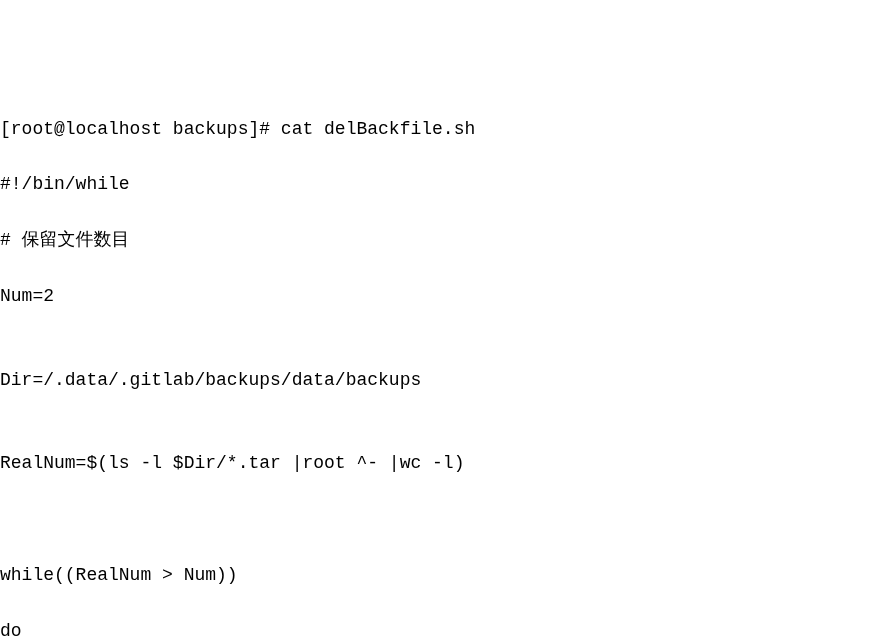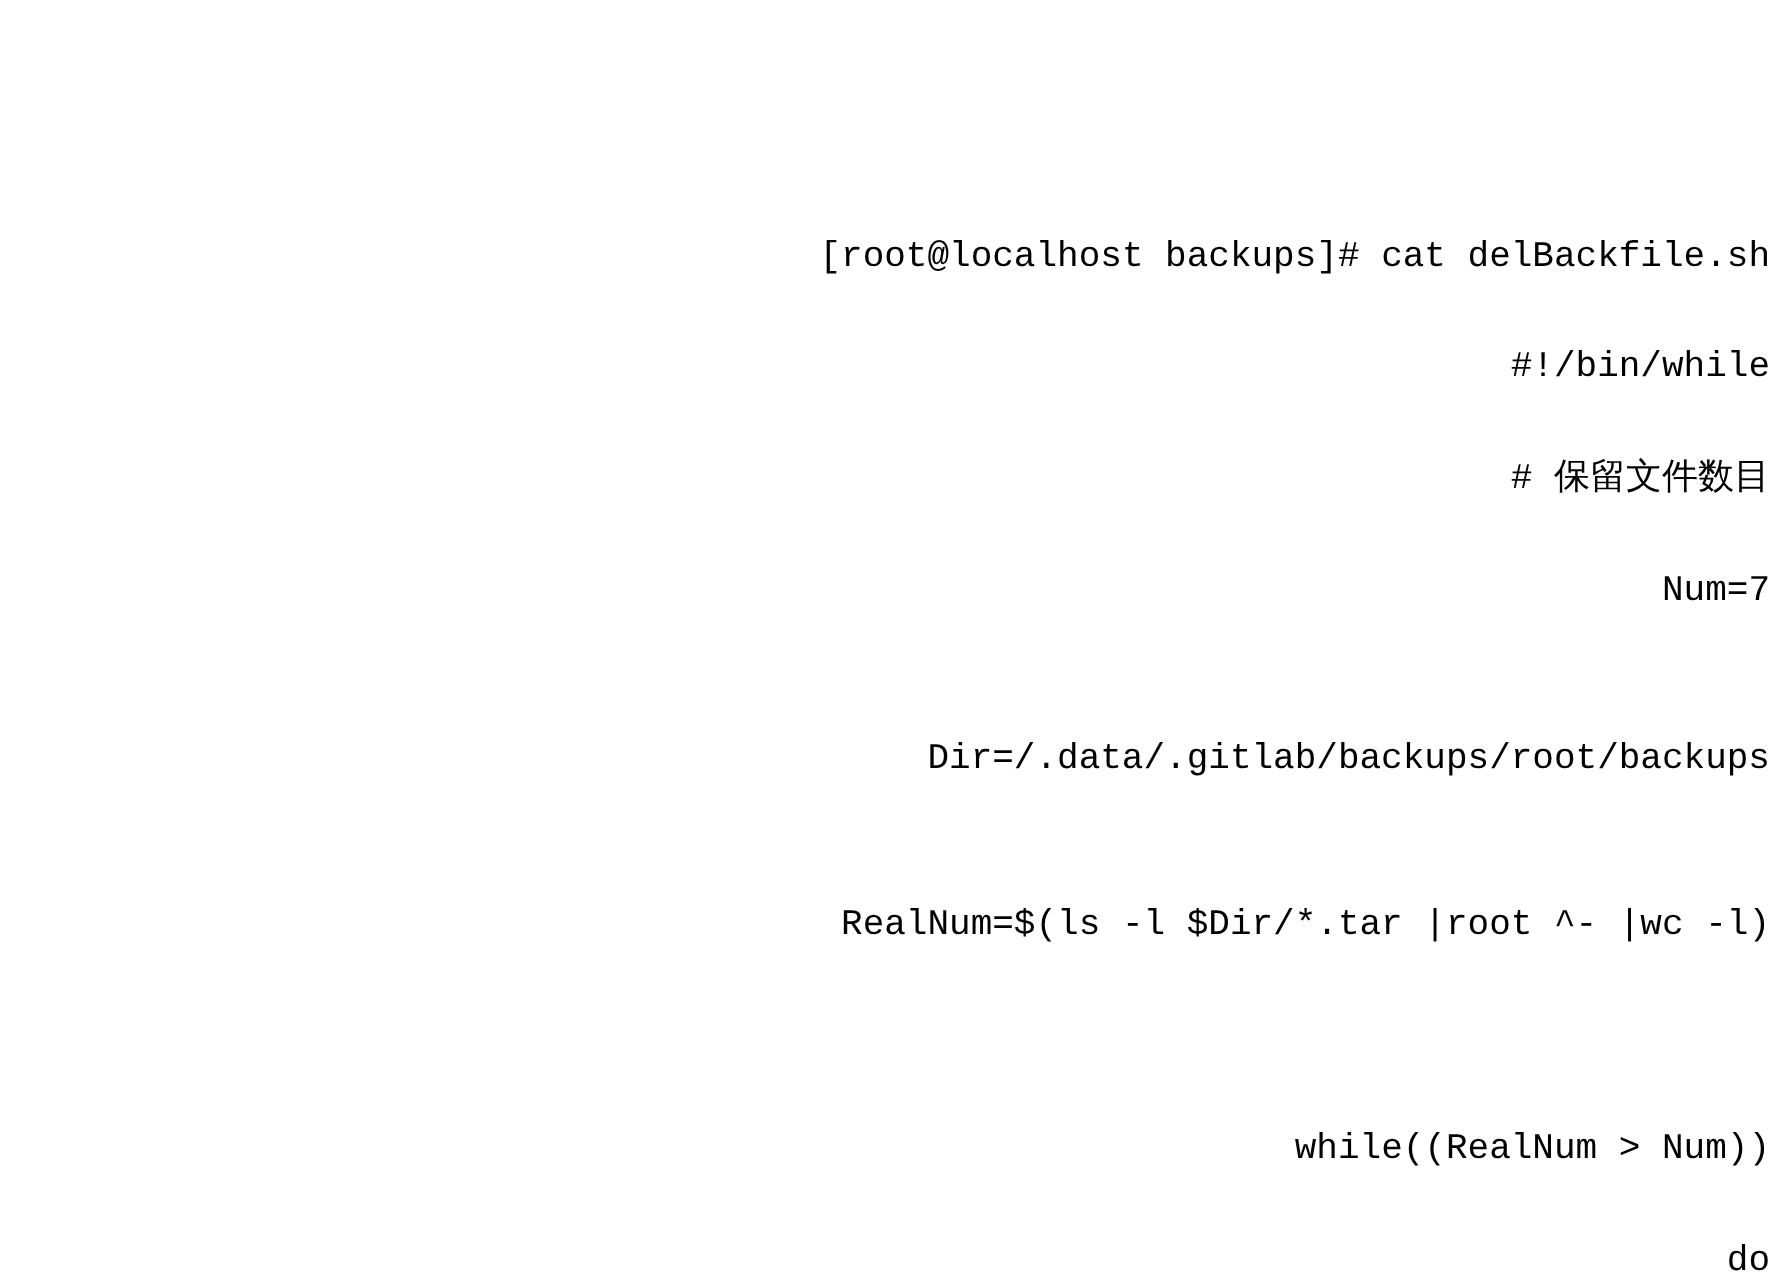--- a/index.html
+++ b/index.html
@@ -1,19 +1,18 @@
 <!DOCTYPE html>
 <html><head>
   <meta charset="utf-8">
   <style>
     * {
       margin: 0;
       padding: 0;
       box-sizing: border-box;
-      text-align: right;
     }
     body {
       background: #ffffff;
       font-family: "Courier New", "SimSun", monospace;
       font-size: 18px;
       line-height: 1.55;
       color: #000000;
       padding: 4px 0;
       width: 885px;
       height: 638px;
@@ -25,23 +24,23 @@
     }
   </style>
 </head>
 <body>
 
 
 
 <span class="line">[root@localhost backups]# cat delBackfile.sh</span>
 <span class="line">#!/bin/while</span>
 <span class="line"># 保留文件数目</span>
-<span class="line">Num=7</span>
+<span class="line">Num=2</span>
 <span class="line"></span>
-<span class="line">Dir=/.data/.gitlab/backups/root/backups</span>
+<span class="line">Dir=/.data/.gitlab/backups/data/backups</span>
 <span class="line"></span>
 <span class="line">RealNum=$(ls -l $Dir/*.tar |root ^- |wc -l)</span>
 <span class="line"></span>
 <span class="line"></span>
 <span class="line">while((RealNum &gt; Num))</span>
 <span class="line">do</span>
 
 
 
 

